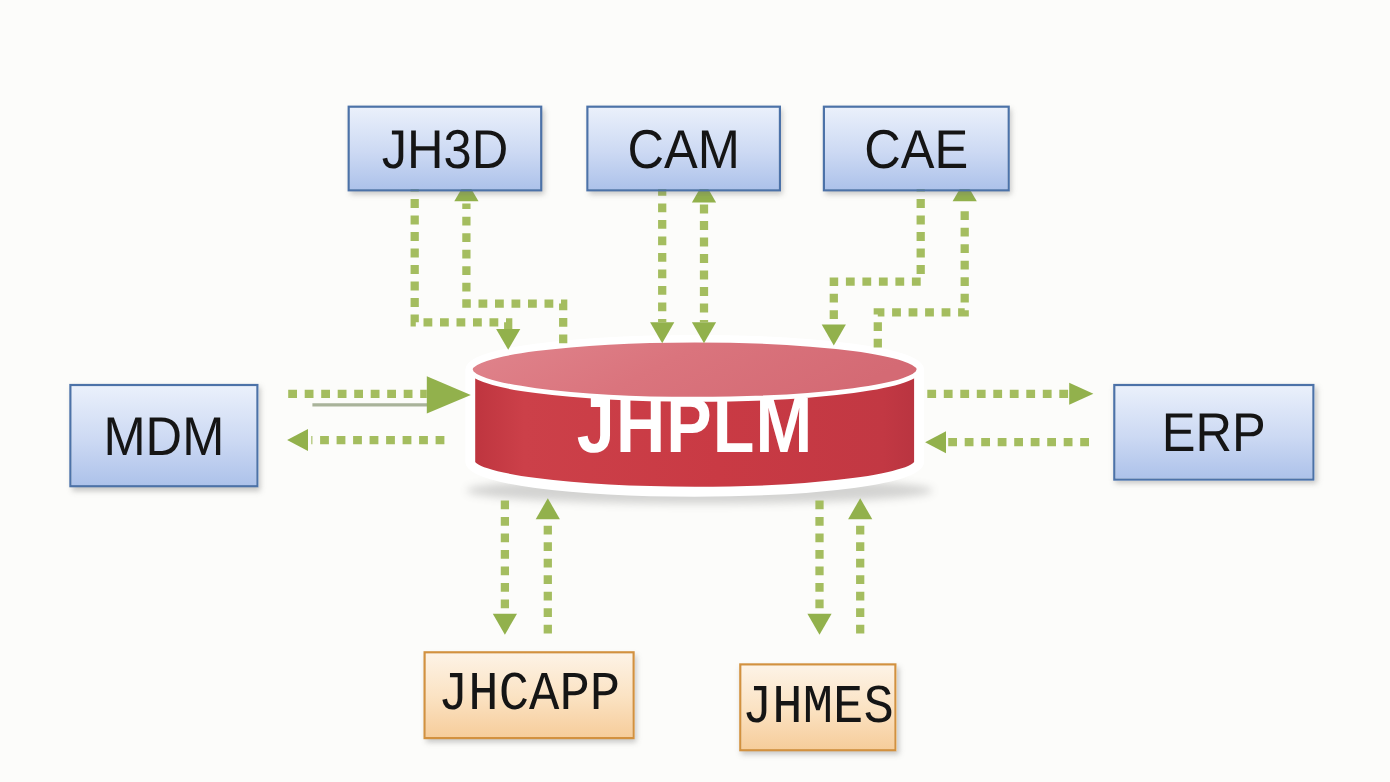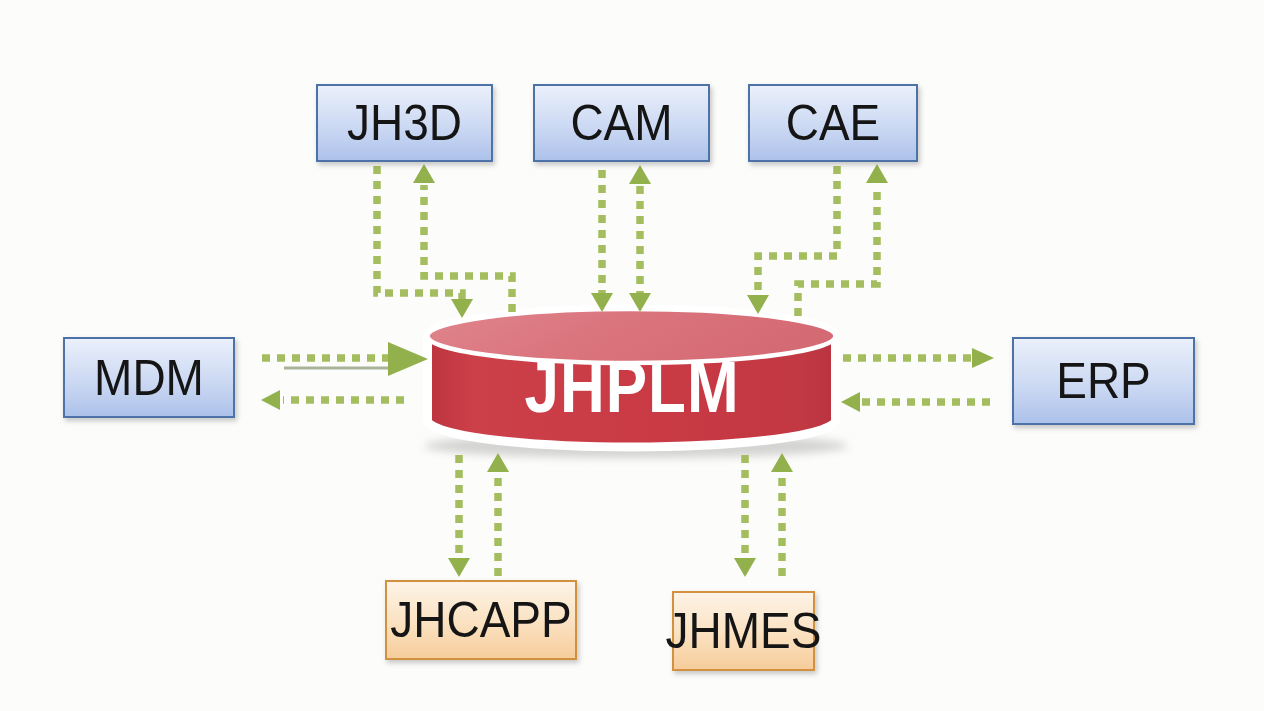--- a/index.html
+++ b/index.html
@@ -15,30 +15,32 @@
     background:var(--bg);
     overflow:hidden;
     font-family:"Liberation Sans",sans-serif;
   }
   .layer{position:absolute;left:0;top:0;width:1264px;height:711px;}
   .node{
     position:absolute;
     display:flex;align-items:center;justify-content:center;
     color:#151515;
     box-sizing:border-box;
+    margin-top:12px;
   }
   .node.blue{
     background:linear-gradient(180deg,#eaf0fb 0%,#ccd9f3 55%,#adc2ea 100%);
     border:2px solid #4c72a8;
     box-shadow:2px 3px 5px rgba(110,110,110,.38);
   }
   .node.orange{
     background:linear-gradient(180deg,#fdf3e6 0%,#fbe3c4 50%,#f6cd9b 100%);
     border:2px solid #d2913f;
     box-shadow:2px 3px 5px rgba(110,110,110,.38);
+    font-family:Liberation Mono, monospace;
   }
   .node .lbl{
     font-size:46px;line-height:1;letter-spacing:0;
     transform:scaleY(1.08);
     white-space:nowrap;
   }
   .hub-label{
     position:absolute;
     left:427px;top:349px;width:410px;height:76px;
     display:flex;align-items:center;justify-content:center;
@@ -144,21 +146,21 @@
 
   <div class="node blue" style="left:316px;top:84px;width:177px;height:78px">
     <span class="lbl">JH3D</span>
   </div>
   <div class="node blue" style="left:533px;top:84px;width:177px;height:78px">
     <span class="lbl">CAM</span>
   </div>
   <div class="node blue" style="left:748px;top:84px;width:170px;height:78px">
     <span class="lbl">CAE</span>
   </div>
-  <div class="node blue" style="left:63px;top:337px;width:172px;height:81px">
+  <div class="node blue" style="left:63px;top:337px;width:172px;height:94px">
     <span class="lbl">MDM</span>
   </div>
   <div class="node blue" style="left:1012px;top:337px;width:183px;height:88px">
     <span class="lbl">ERP</span>
   </div>
   <div class="node orange" style="left:385px;top:580px;width:192px;height:80px">
     <span class="lbl">JHCAPP</span>
   </div>
   <div class="node orange" style="left:672px;top:591px;width:143px;height:80px">
     <span class="lbl">JHMES</span>

